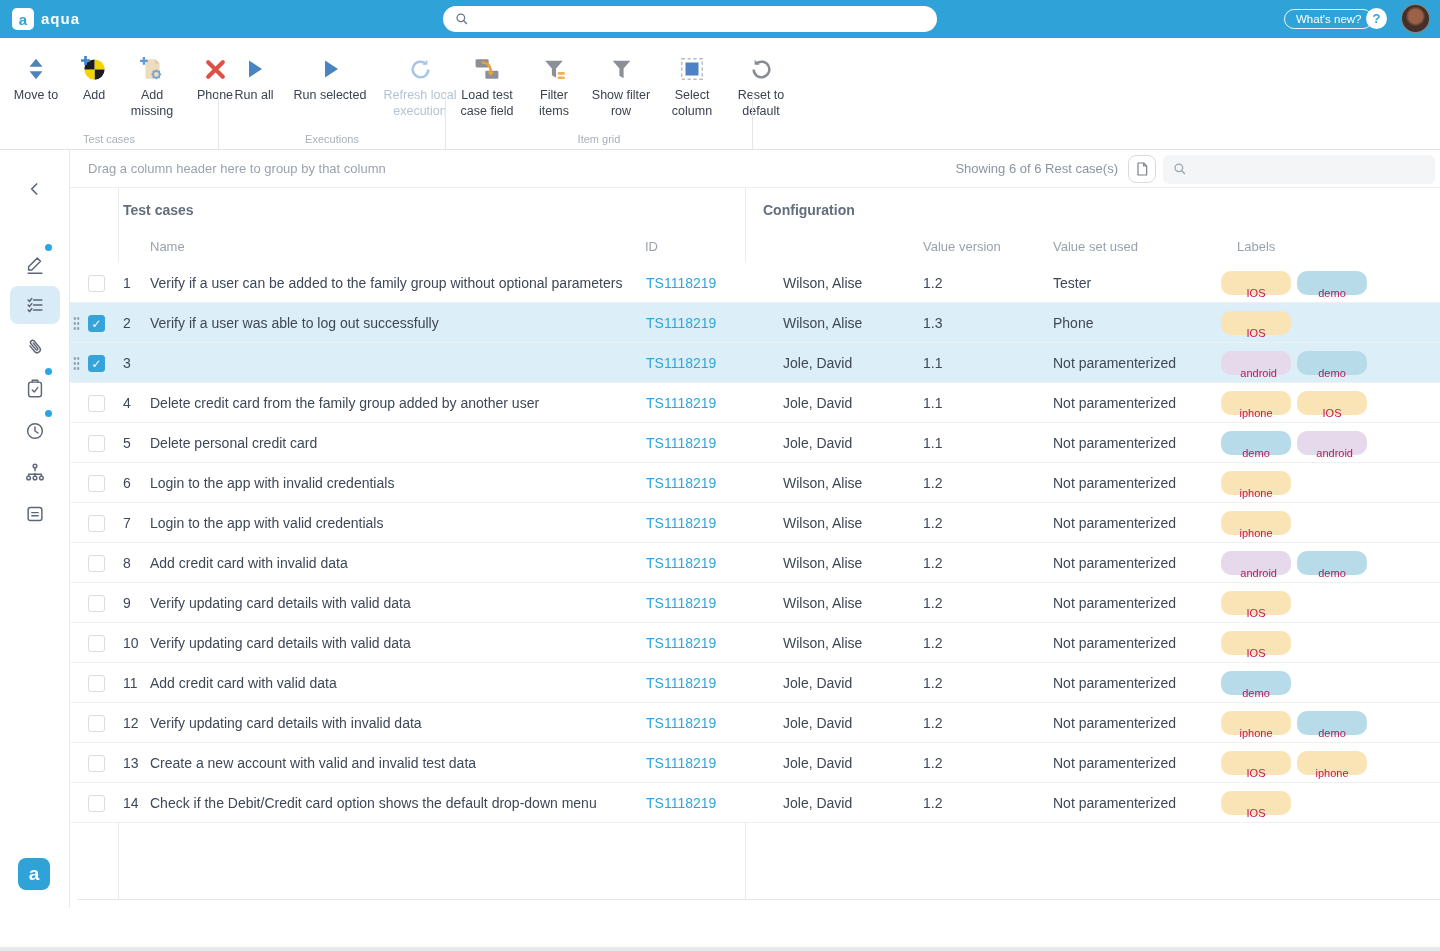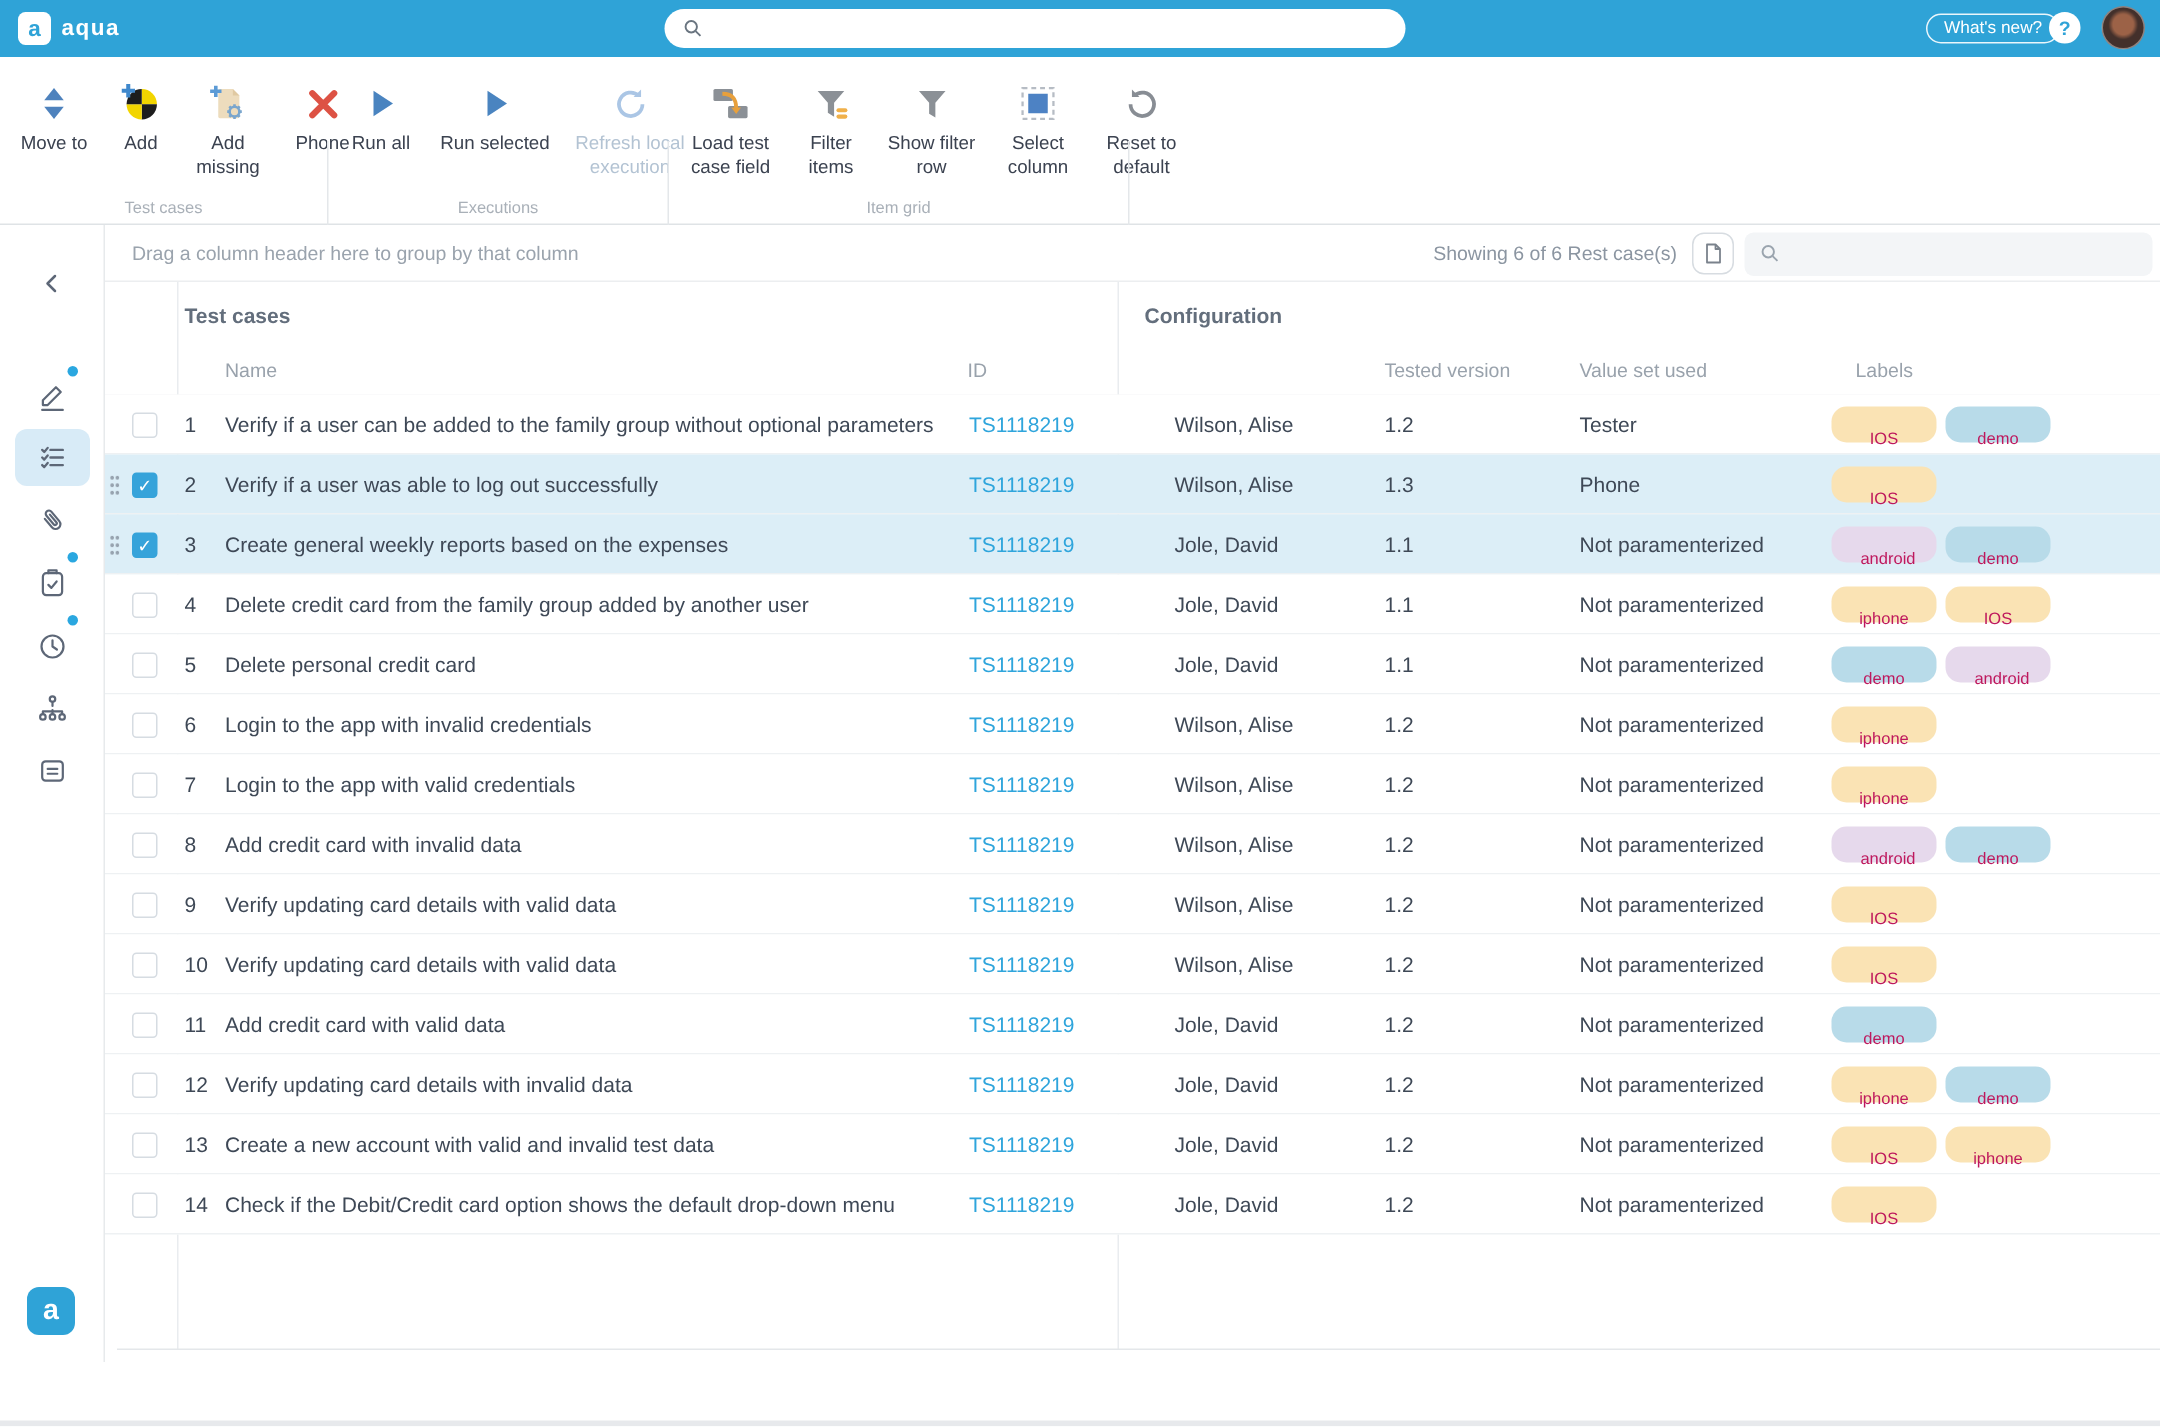--- a/index.html
+++ b/index.html
@@ -344,21 +344,21 @@
   <div class="table-area">
     <div class="vline" style="left:48px;"></div>
     <div class="vline" style="left:675px;"></div>
 
     <div class="group-hdr" style="left:53px;">Test cases</div>
     <div class="group-hdr" style="left:693px;">Configuration</div>
 
     <div class="col-hdr" style="left:80px;">Name</div>
     <div class="col-hdr" style="left:575px;">ID</div>
     <div class="col-hdr" style="left:713px;margin-top:28px;">Tester</div>
-    <div class="col-hdr" style="left:853px;">Tested version</div>
+    <div class="col-hdr" style="left:853px;">Value version</div>
     <div class="col-hdr" style="left:983px;">Value set used</div>
     <div class="col-hdr" style="left:1167px;">Labels</div>
     <div class="hdr-border"></div>
 
     <div class="rows">
         <div class="row">
 
       <span class="cb"></span>
       <span class="cell c-num">1</span>
       <span class="cell c-name">Verify if a user can be added to the family group without optional parameters</span>
@@ -381,21 +381,20 @@
       <span class="cell c-ver">1.3</span>
       <span class="cell c-val">Phone</span>
       <span class="cell c-labels">
             <span class="chip chip-yellow">IOS</span>
           </span>
     </div>
         <div class="row selected">
       <span class="handle"></span>
       <span class="cb checked"></span>
       <span class="cell c-num">3</span>
-      <span class="cell c-name">Create general weekly reports based on the expenses</span>
       <span class="cell c-id">TS1118219</span>
       <span class="cell c-tester">Jole, David</span>
       <span class="cell c-ver">1.1</span>
       <span class="cell c-val">Not paramenterized</span>
       <span class="cell c-labels">
             <span class="chip chip-purple">android</span>
             <span class="chip chip-blue">demo</span>
           </span>
     </div>
         <div class="row">

